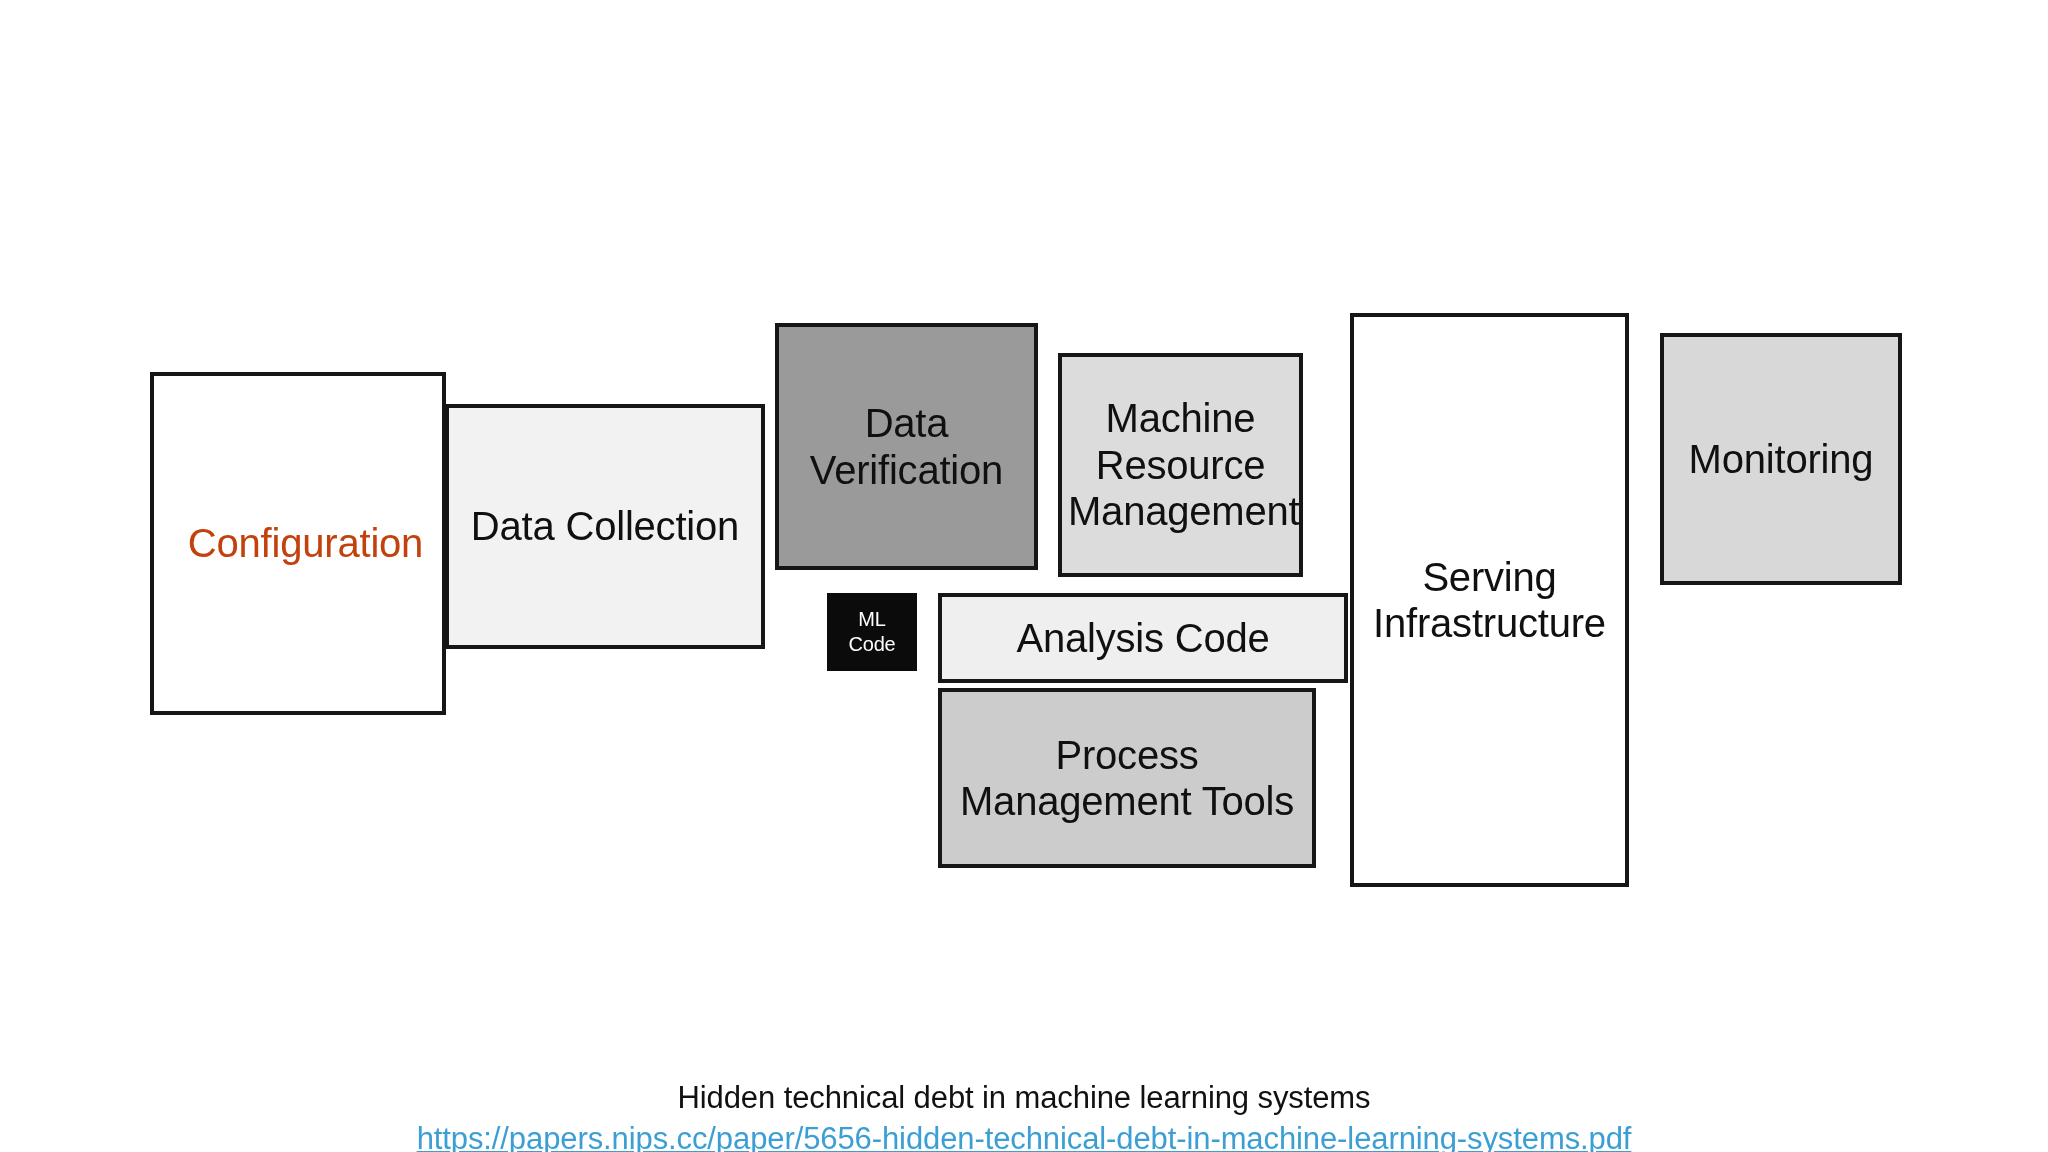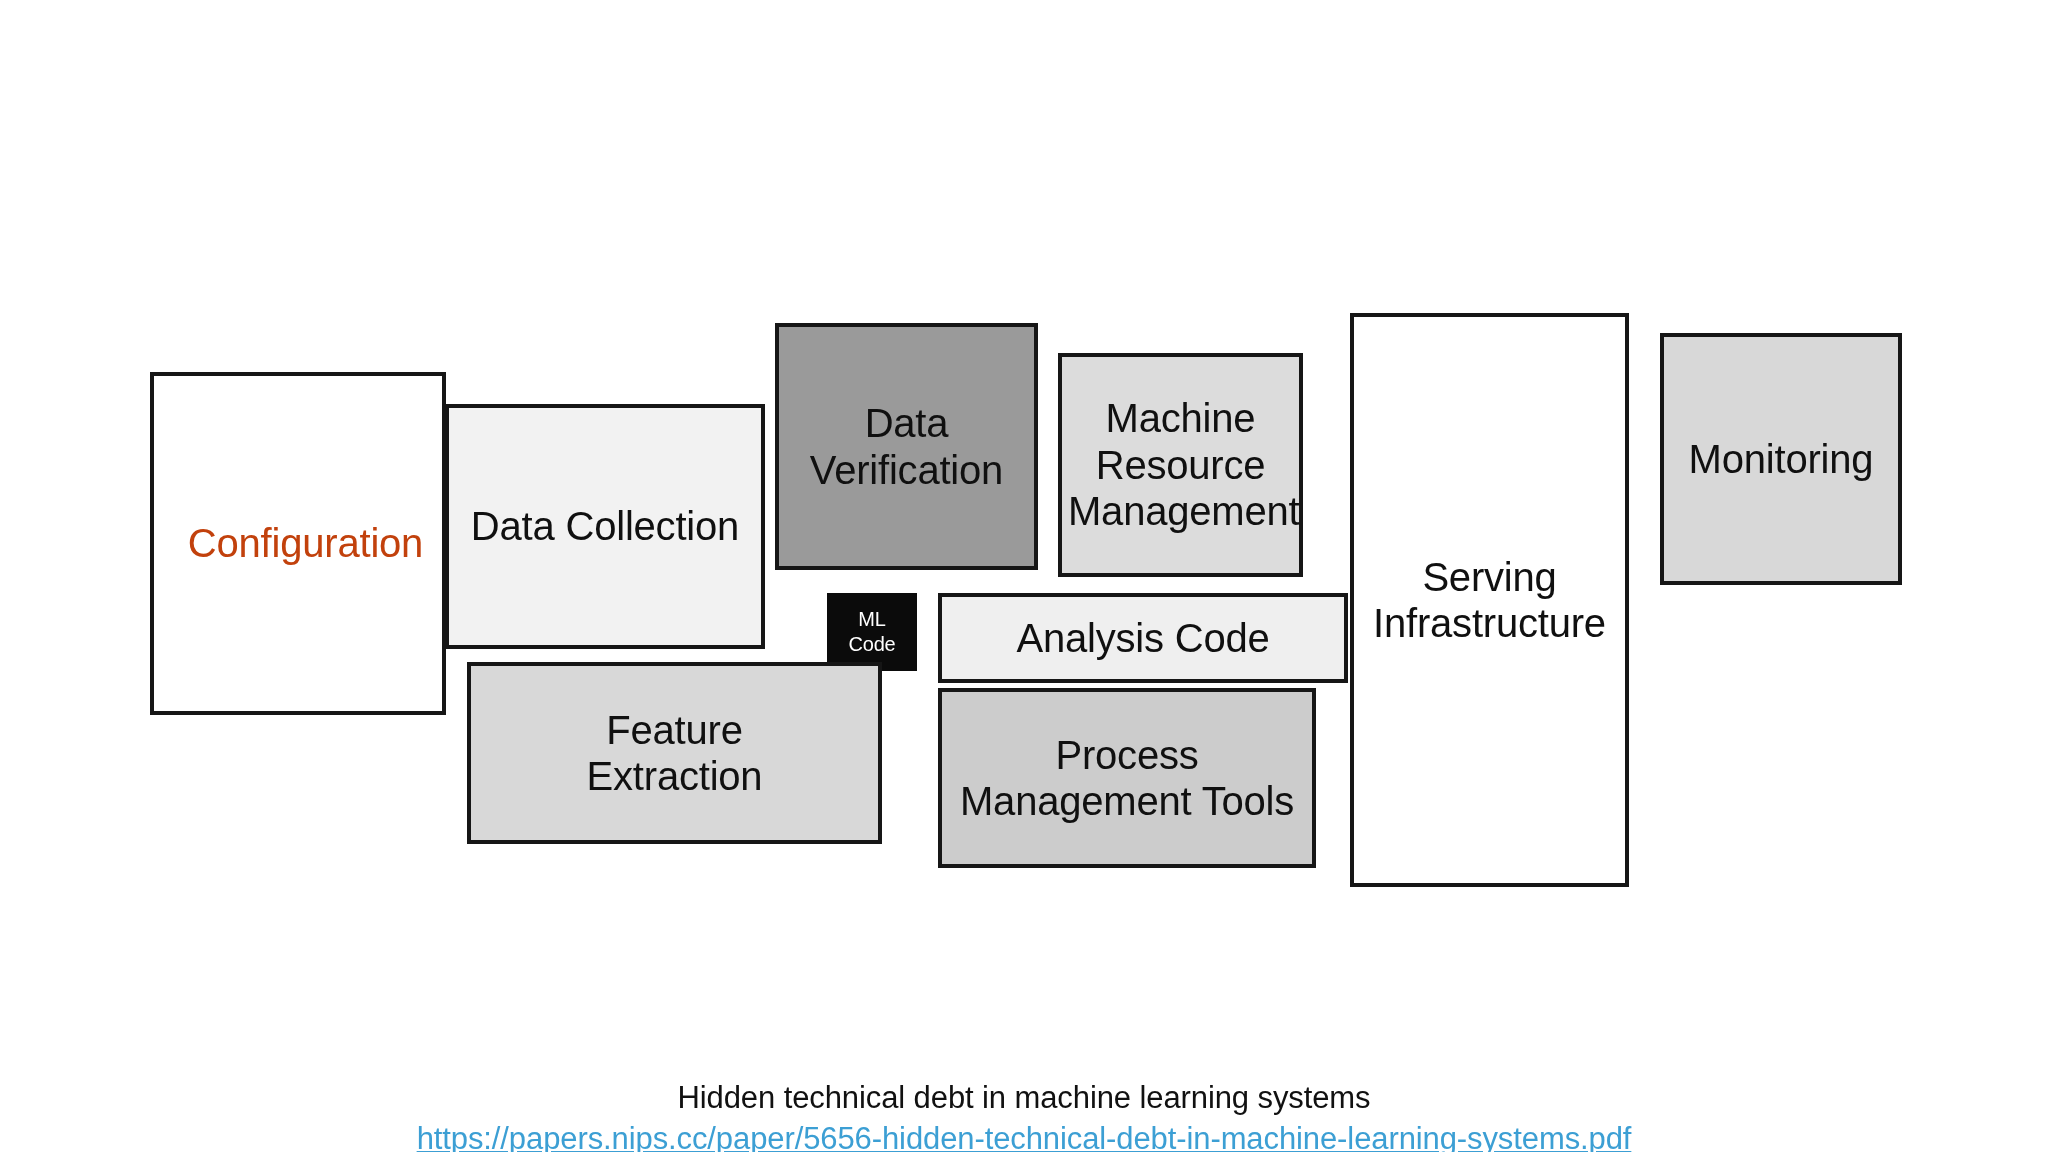--- a/index.html
+++ b/index.html
@@ -166,24 +166,20 @@
 
     <div class="node" id="node-ml-code" style="background: rgb(11, 11, 11); border-color: rgb(11, 11, 11); color: rgb(255, 255, 255);">
       <span class="node-label">ML
 Code</span>
     </div>
 
     <div class="node" id="node-analysis-tools" style="background: rgb(239, 239, 239); border-color: rgb(22, 22, 22); color: rgb(16, 16, 16);">
       <span class="node-label">Analysis Code</span>
     </div>
 
-    <div class="node" id="node-feature-extraction" style="background: rgb(216, 216, 216); border-color: rgb(22, 22, 22); color: rgb(16, 16, 16);">
-      <span class="node-label">Feature
-Extraction</span>
-    </div>
 
     <div class="node" id="node-process-management-tools" style="background: rgb(204, 204, 204); border-color: rgb(22, 22, 22); color: rgb(16, 16, 16);">
       <span class="node-label">Process
 Management Tools</span>
     </div>
 
   </div>
 
   <div id="caption">
     <div id="caption-title">Hidden technical debt in machine learning systems</div>

